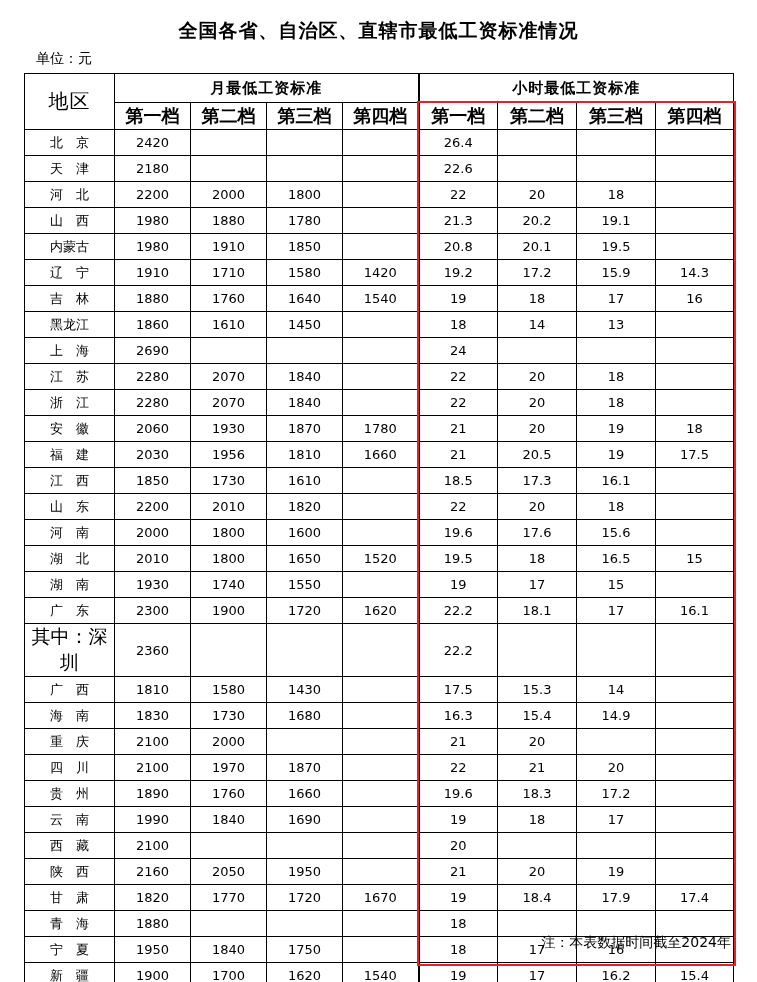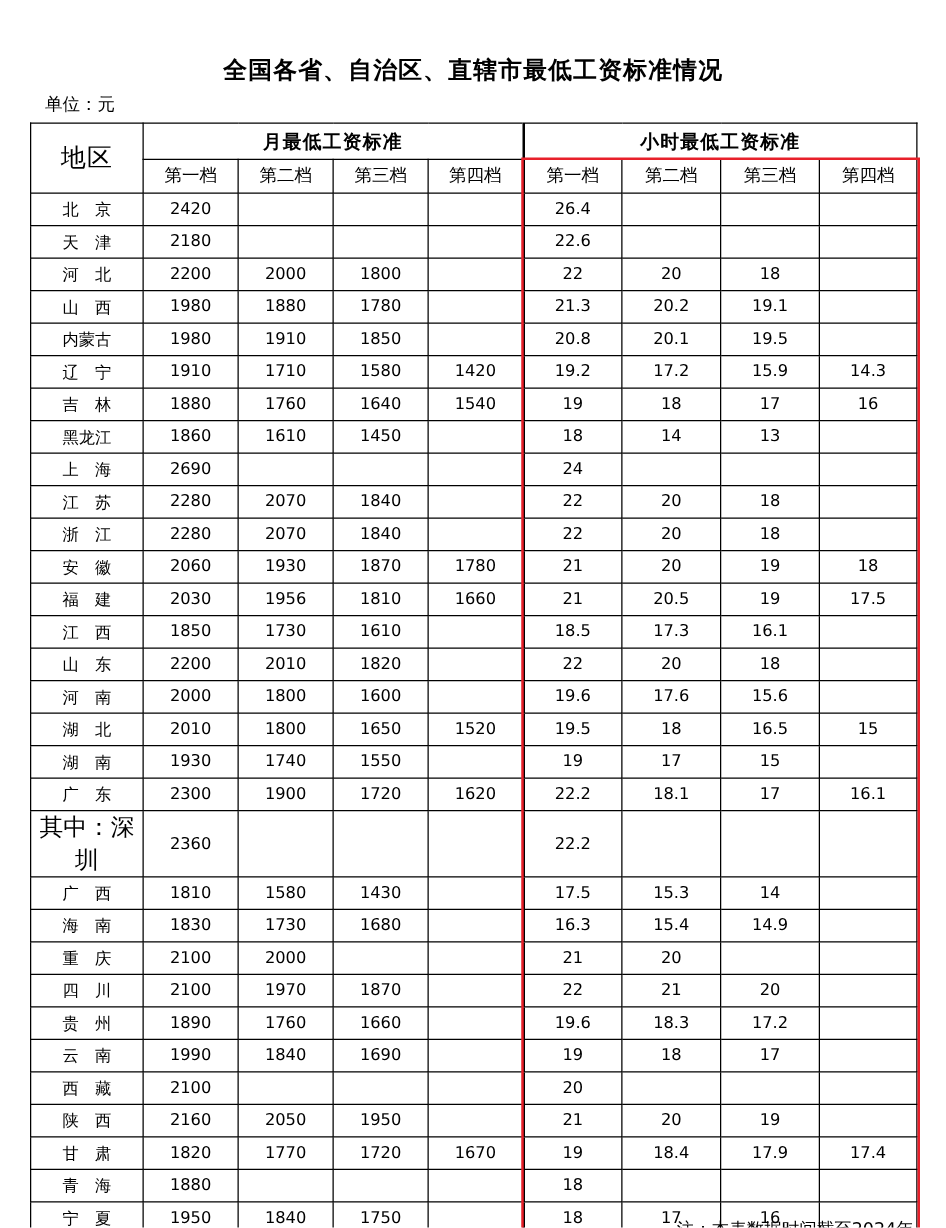--- a/index.html
+++ b/index.html
@@ -18,24 +18,23 @@
   #page {
     position: relative;
     width: 757px;
     height: 982px;
   }
   .doc-title {
     text-align: center;
     font-size: 19px;
     font-weight: bold;
     letter-spacing: 1px;
-    padding-top: 2px;
+    padding-top: 18px;
     padding-bottom: 6px;
     font-family: "DejaVu Sans", sans-serif;
-    margin-top: 41px;
   }
   .unit-line {
     font-size: 14px;
     padding-left: 36px;
     padding-bottom: 5px;
     font-family: "DejaVu Sans", sans-serif;
   }
   .table-wrap {
     padding: 0 24px 0 24px;
     position: relative;
@@ -60,22 +59,22 @@
     font-weight: bold;
     height: 28px;
     letter-spacing: 1px;
   }
   table.wage th.hdr-region {
     font-size: 20px;
     font-weight: normal;
     letter-spacing: 1px;
   }
   table.wage th.hdr-tier {
-    font-size: 14px;
-    font-weight: normal;
+    font-size: 18px;
+    font-weight: bold;
     height: 26px;
   }
   td.region {
     font-size: 14px;
     letter-spacing: 0px;
     margin-top: 44px;
   }
   td.region.small {
     font-size: 19px;
     letter-spacing: 0px;

